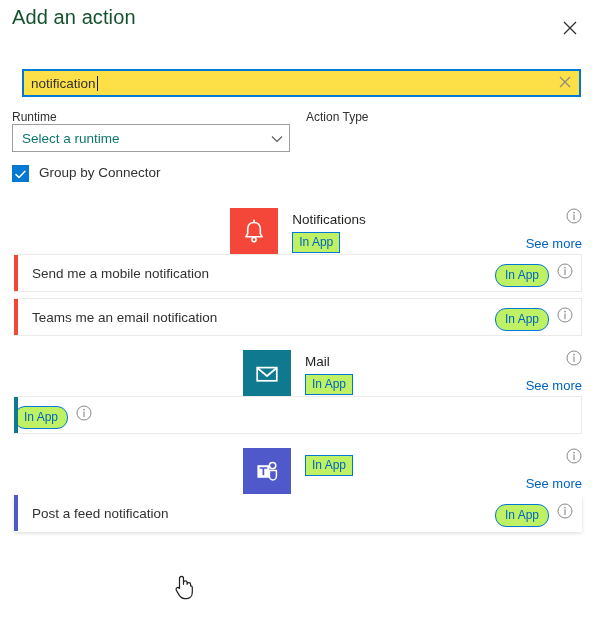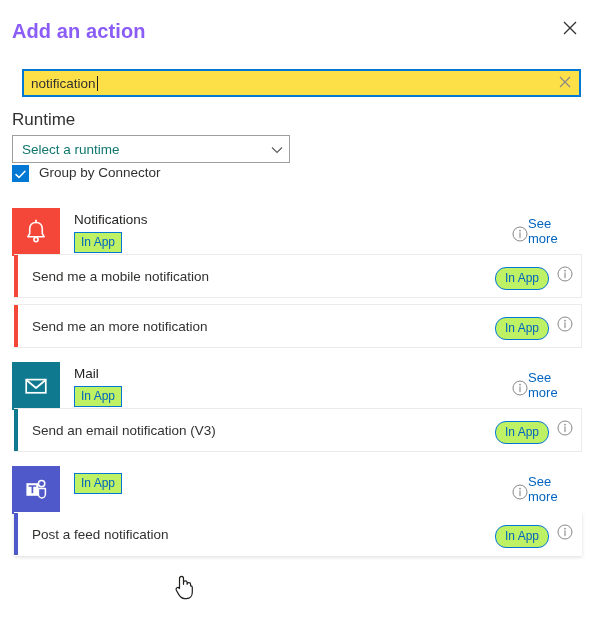--- a/index.html
+++ b/index.html
@@ -17,24 +17,24 @@
   }
 
   
   .panel-header {
     position: relative;
     height: 56px;
   }
   .panel-title {
     position: absolute;
     left: 12px;
-    top: 20px;
+    top: 6px;
     font-size: 20px;
-    font-weight: 700;
-    color: #8b5cf6;
+    font-weight: 400;
+    color: #14532d;
     letter-spacing: 0.1px;
   }
   .close-btn {
     position: absolute;
     right: 10px;
     top: 12px;
     width: 32px;
     height: 32px;
     display: flex;
     align-items: center;
@@ -91,23 +91,23 @@
     position: absolute;
     top: 110px;
     left: 12px;
     width: 572px;
     display: flex;
     gap: 0;
   }
   .field-col { width: 278px; margin-right: 16px; }
   .field-col:last-child { margin-right: 0; }
   .field-label {
-    font-size: 17px;
+    font-size: 12px;
     color: #323130;
-    margin-bottom: 5px;
+    margin-bottom: 0;
     display: block;
   }
   .dropdown {
     height: 28px;
     border: 1px solid #a19f9d;
     background: #ffffff;
     box-sizing: border-box;
     display: flex;
     align-items: center;
     padding: 0 6px 0 9px;
@@ -158,20 +158,21 @@
   }
   .group { margin-bottom: 0; }
 
   .connector-header {
     position: relative;
     display: flex;
     align-items: flex-start;
     padding: 8px 12px 6px 12px;
     height: 54px;
     box-sizing: border-box;
+    justify-content: center;
   }
   .connector-icon {
     width: 48px;
     height: 48px;
     flex: 0 0 48px;
     display: flex;
     align-items: center;
     justify-content: center;
   }
   .connector-meta {
@@ -194,36 +195,36 @@
     background: #bef264;
   }
   .badge.pill { border-radius: 11px; padding: 3px 9px 4px 9px; }
 
   .connector-right {
     position: absolute;
     right: 14px;
     top: 8px;
     width: 70px;
     display: flex;
-    flex-direction: row;
+    flex-direction: column;
     align-items: flex-end;
   }
   .see-more {
     margin-top: 8px;
     font-size: 13px;
     color: #0064bf;
     cursor: pointer;
     text-decoration: none;
   }
 
   
   .action-row {
     position: relative;
     margin: 0 14px 6px 14px;
-    height: 44px;
+    height: 38px;
     background: #ffffff;
     border: 1px solid #edebe9;
     border-left: none;
     box-sizing: border-box;
     display: flex;
     align-items: center;
     cursor: pointer;
   }
   .action-row.hovered {
     box-shadow: 0 1.6px 3.6px rgba(0,0,0,0.13), 0 0.3px 0.9px rgba(0,0,0,0.11);
@@ -298,20 +299,21 @@
     <div class="dropdown">
       <span class="dropdown-value placeholder">Select a runtime</span>
       <span class="chev">
         <svg width="12" height="8" viewBox="0 0 12 8">
             <path d="M1 1.5 L6 6.5 L11 1.5" stroke="#605e5c" stroke-width="1.2" fill="none"></path>
           </svg>
       </span>
     </div>
   </div>
   <div class="field-col">
+    <span class="field-label">Action Type</span>
   </div>
 </div>
 
 <div class="check-row">
   <div class="checkbox">
     <span>
       <svg width="11" height="9" viewBox="0 0 11 9">
           <path d="M1 4.6 L4 7.4 L10 1.2" stroke="#ffffff" stroke-width="1.5" fill="none" stroke-linecap="round" stroke-linejoin="round"></path>
         </svg>
     </span>
@@ -356,21 +358,21 @@
               <circle cx="8" cy="8" r="7" fill="none" stroke="#8a8886" stroke-width="1"></circle>
               <circle cx="8" cy="4.6" r="0.85" fill="#8a8886"></circle>
               <path d="M8 6.9 L8 11.6" stroke="#8a8886" stroke-width="1.1" stroke-linecap="round"></path>
             </svg>
         </span>
       </div>
     </div>
 
     <div class="action-row">
       <div class="accent" style="background:#f5463a;"></div>
-      <span class="action-label">Send me an more notification</span>
+      <span class="action-label">Teams me an email notification</span>
       <div class="action-right">
         <span class="badge pill">In App</span>
         <span class="info-icon">
           <svg width="16" height="16" viewBox="0 0 16 16">
               <circle cx="8" cy="8" r="7" fill="none" stroke="#8a8886" stroke-width="1"></circle>
               <circle cx="8" cy="4.6" r="0.85" fill="#8a8886"></circle>
               <path d="M8 6.9 L8 11.6" stroke="#8a8886" stroke-width="1.1" stroke-linecap="round"></path>
             </svg>
         </span>
       </div>
@@ -396,21 +398,20 @@
               <circle cx="8" cy="4.6" r="0.85" fill="#8a8886"></circle>
               <path d="M8 6.9 L8 11.6" stroke="#8a8886" stroke-width="1.1" stroke-linecap="round"></path>
             </svg>
         </span>
         <a class="see-more">See more</a>
       </div>
     </div>
 
     <div class="action-row">
       <div class="accent" style="background:#0f7a8f;"></div>
-      <span class="action-label">Send an email notification (V3)</span>
       <div class="action-right">
         <span class="badge pill">In App</span>
         <span class="info-icon">
           <svg width="16" height="16" viewBox="0 0 16 16">
               <circle cx="8" cy="8" r="7" fill="none" stroke="#8a8886" stroke-width="1"></circle>
               <circle cx="8" cy="4.6" r="0.85" fill="#8a8886"></circle>
               <path d="M8 6.9 L8 11.6" stroke="#8a8886" stroke-width="1.1" stroke-linecap="round"></path>
             </svg>
         </span>
       </div>

